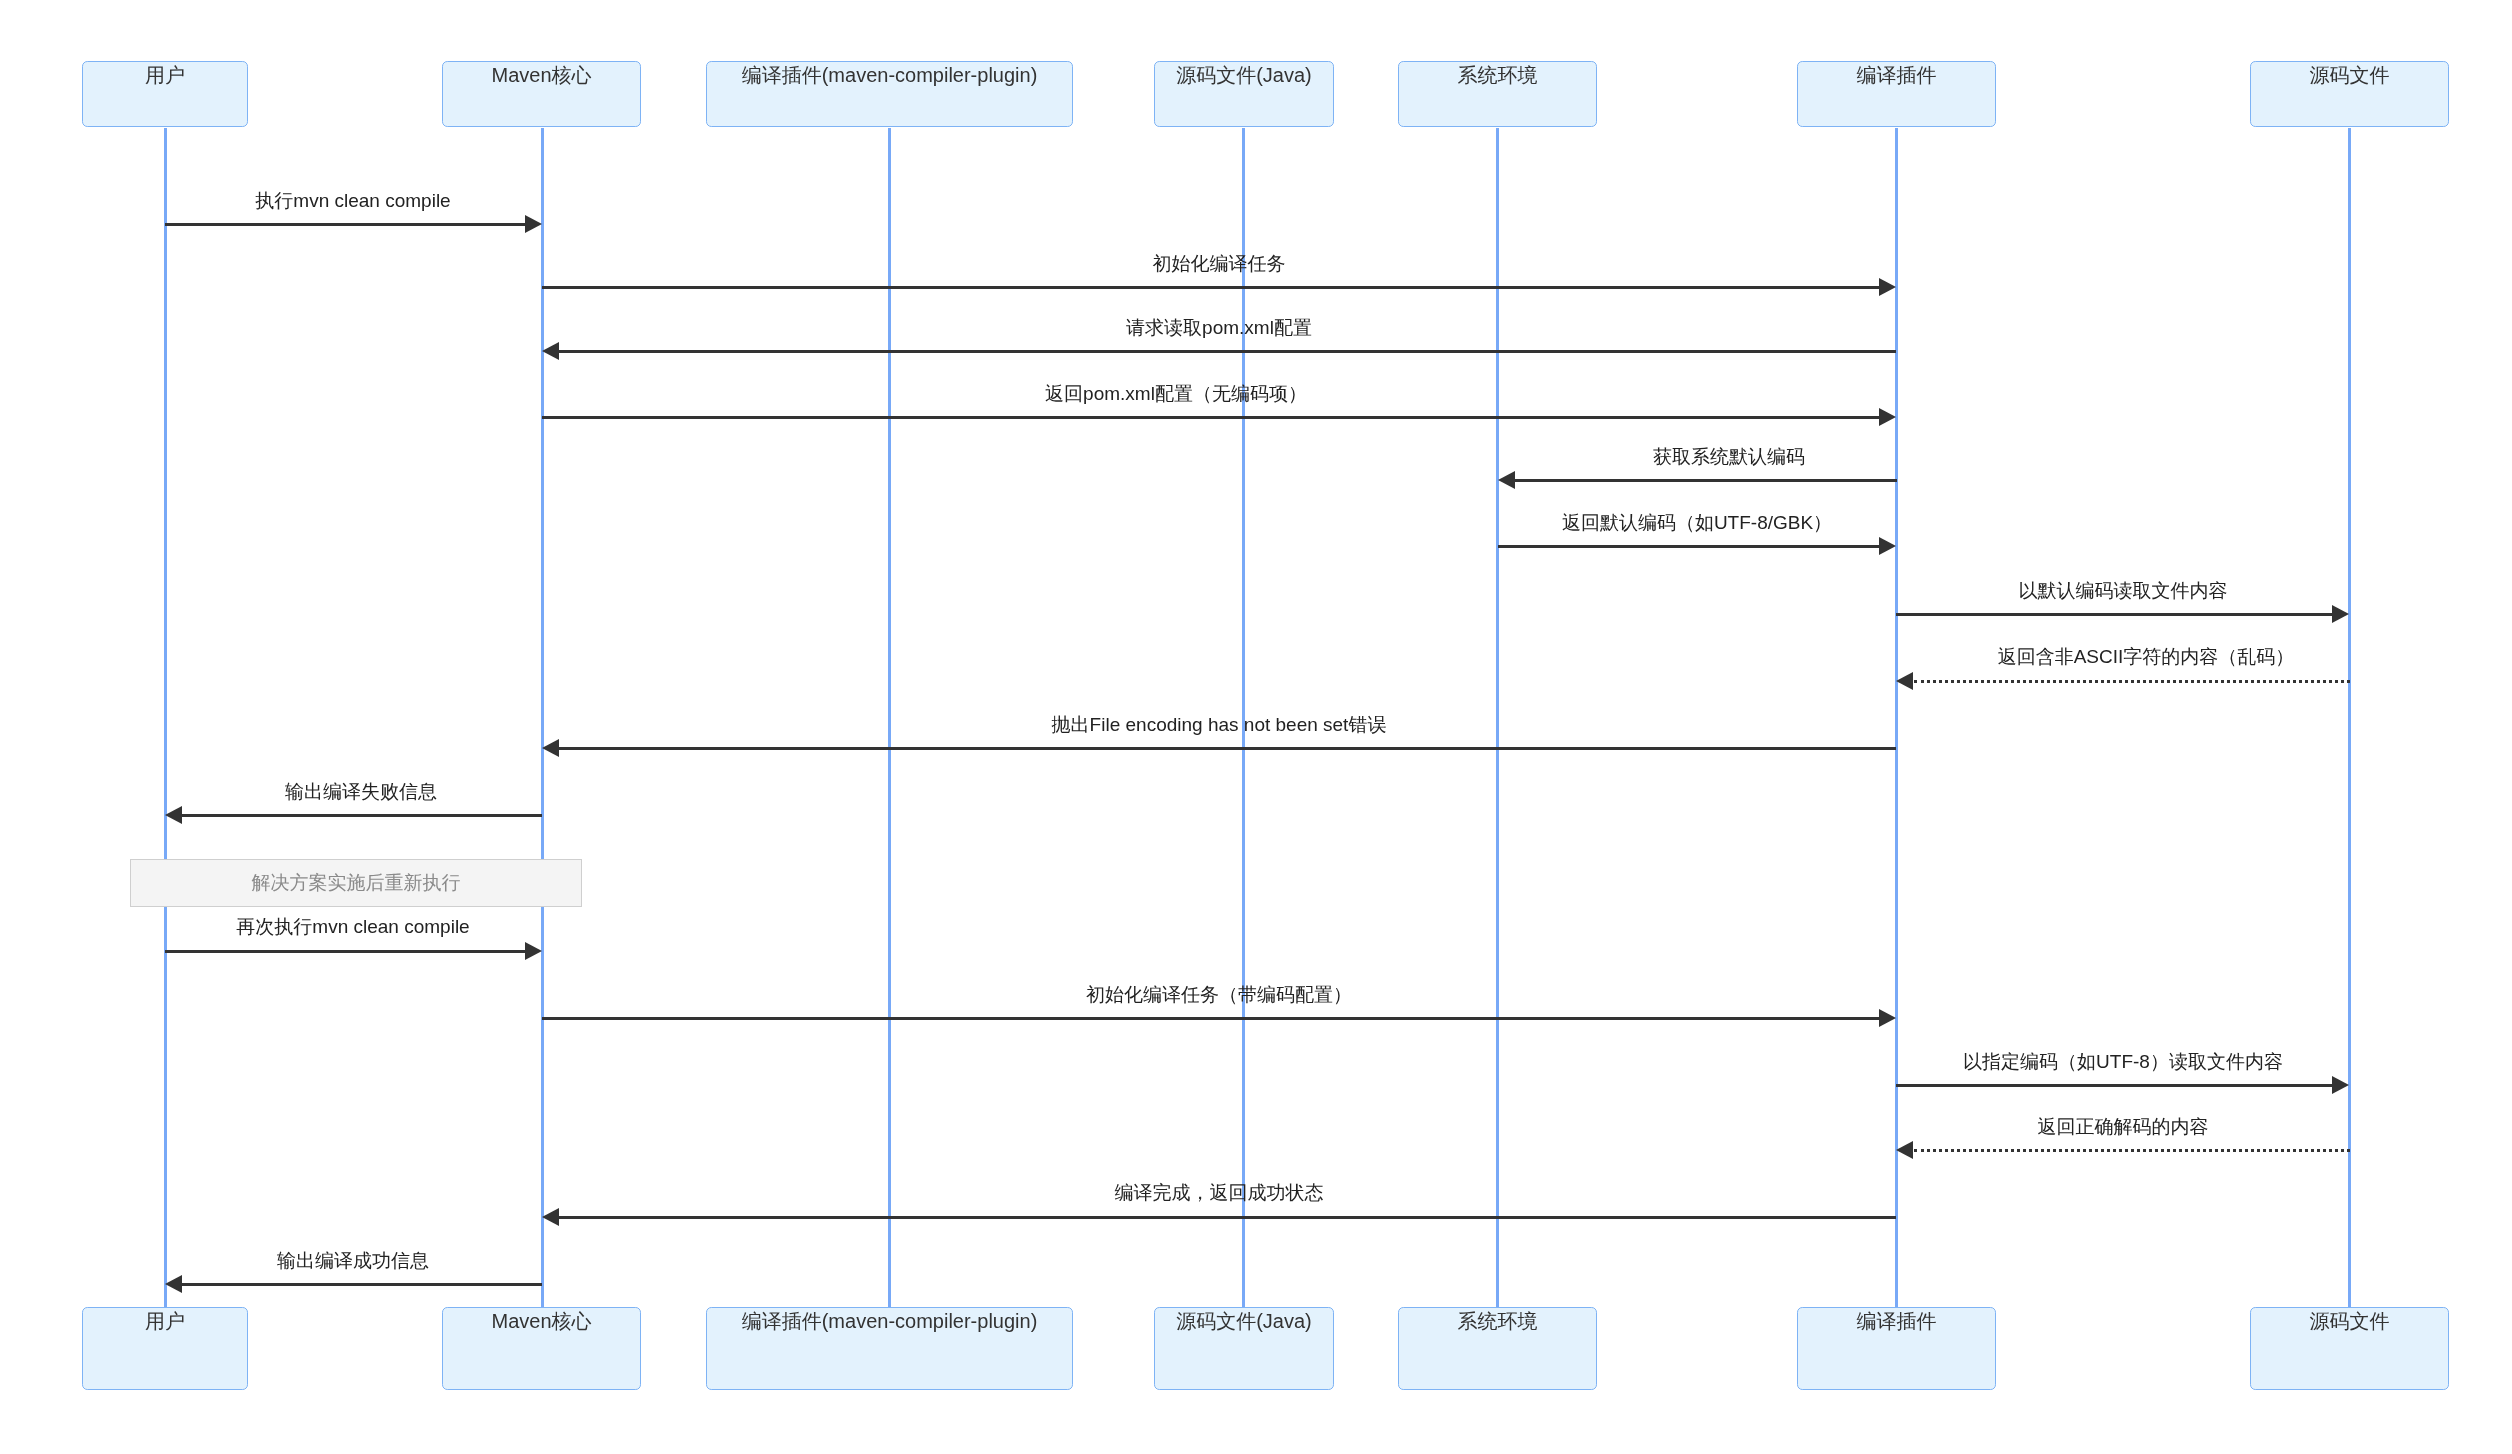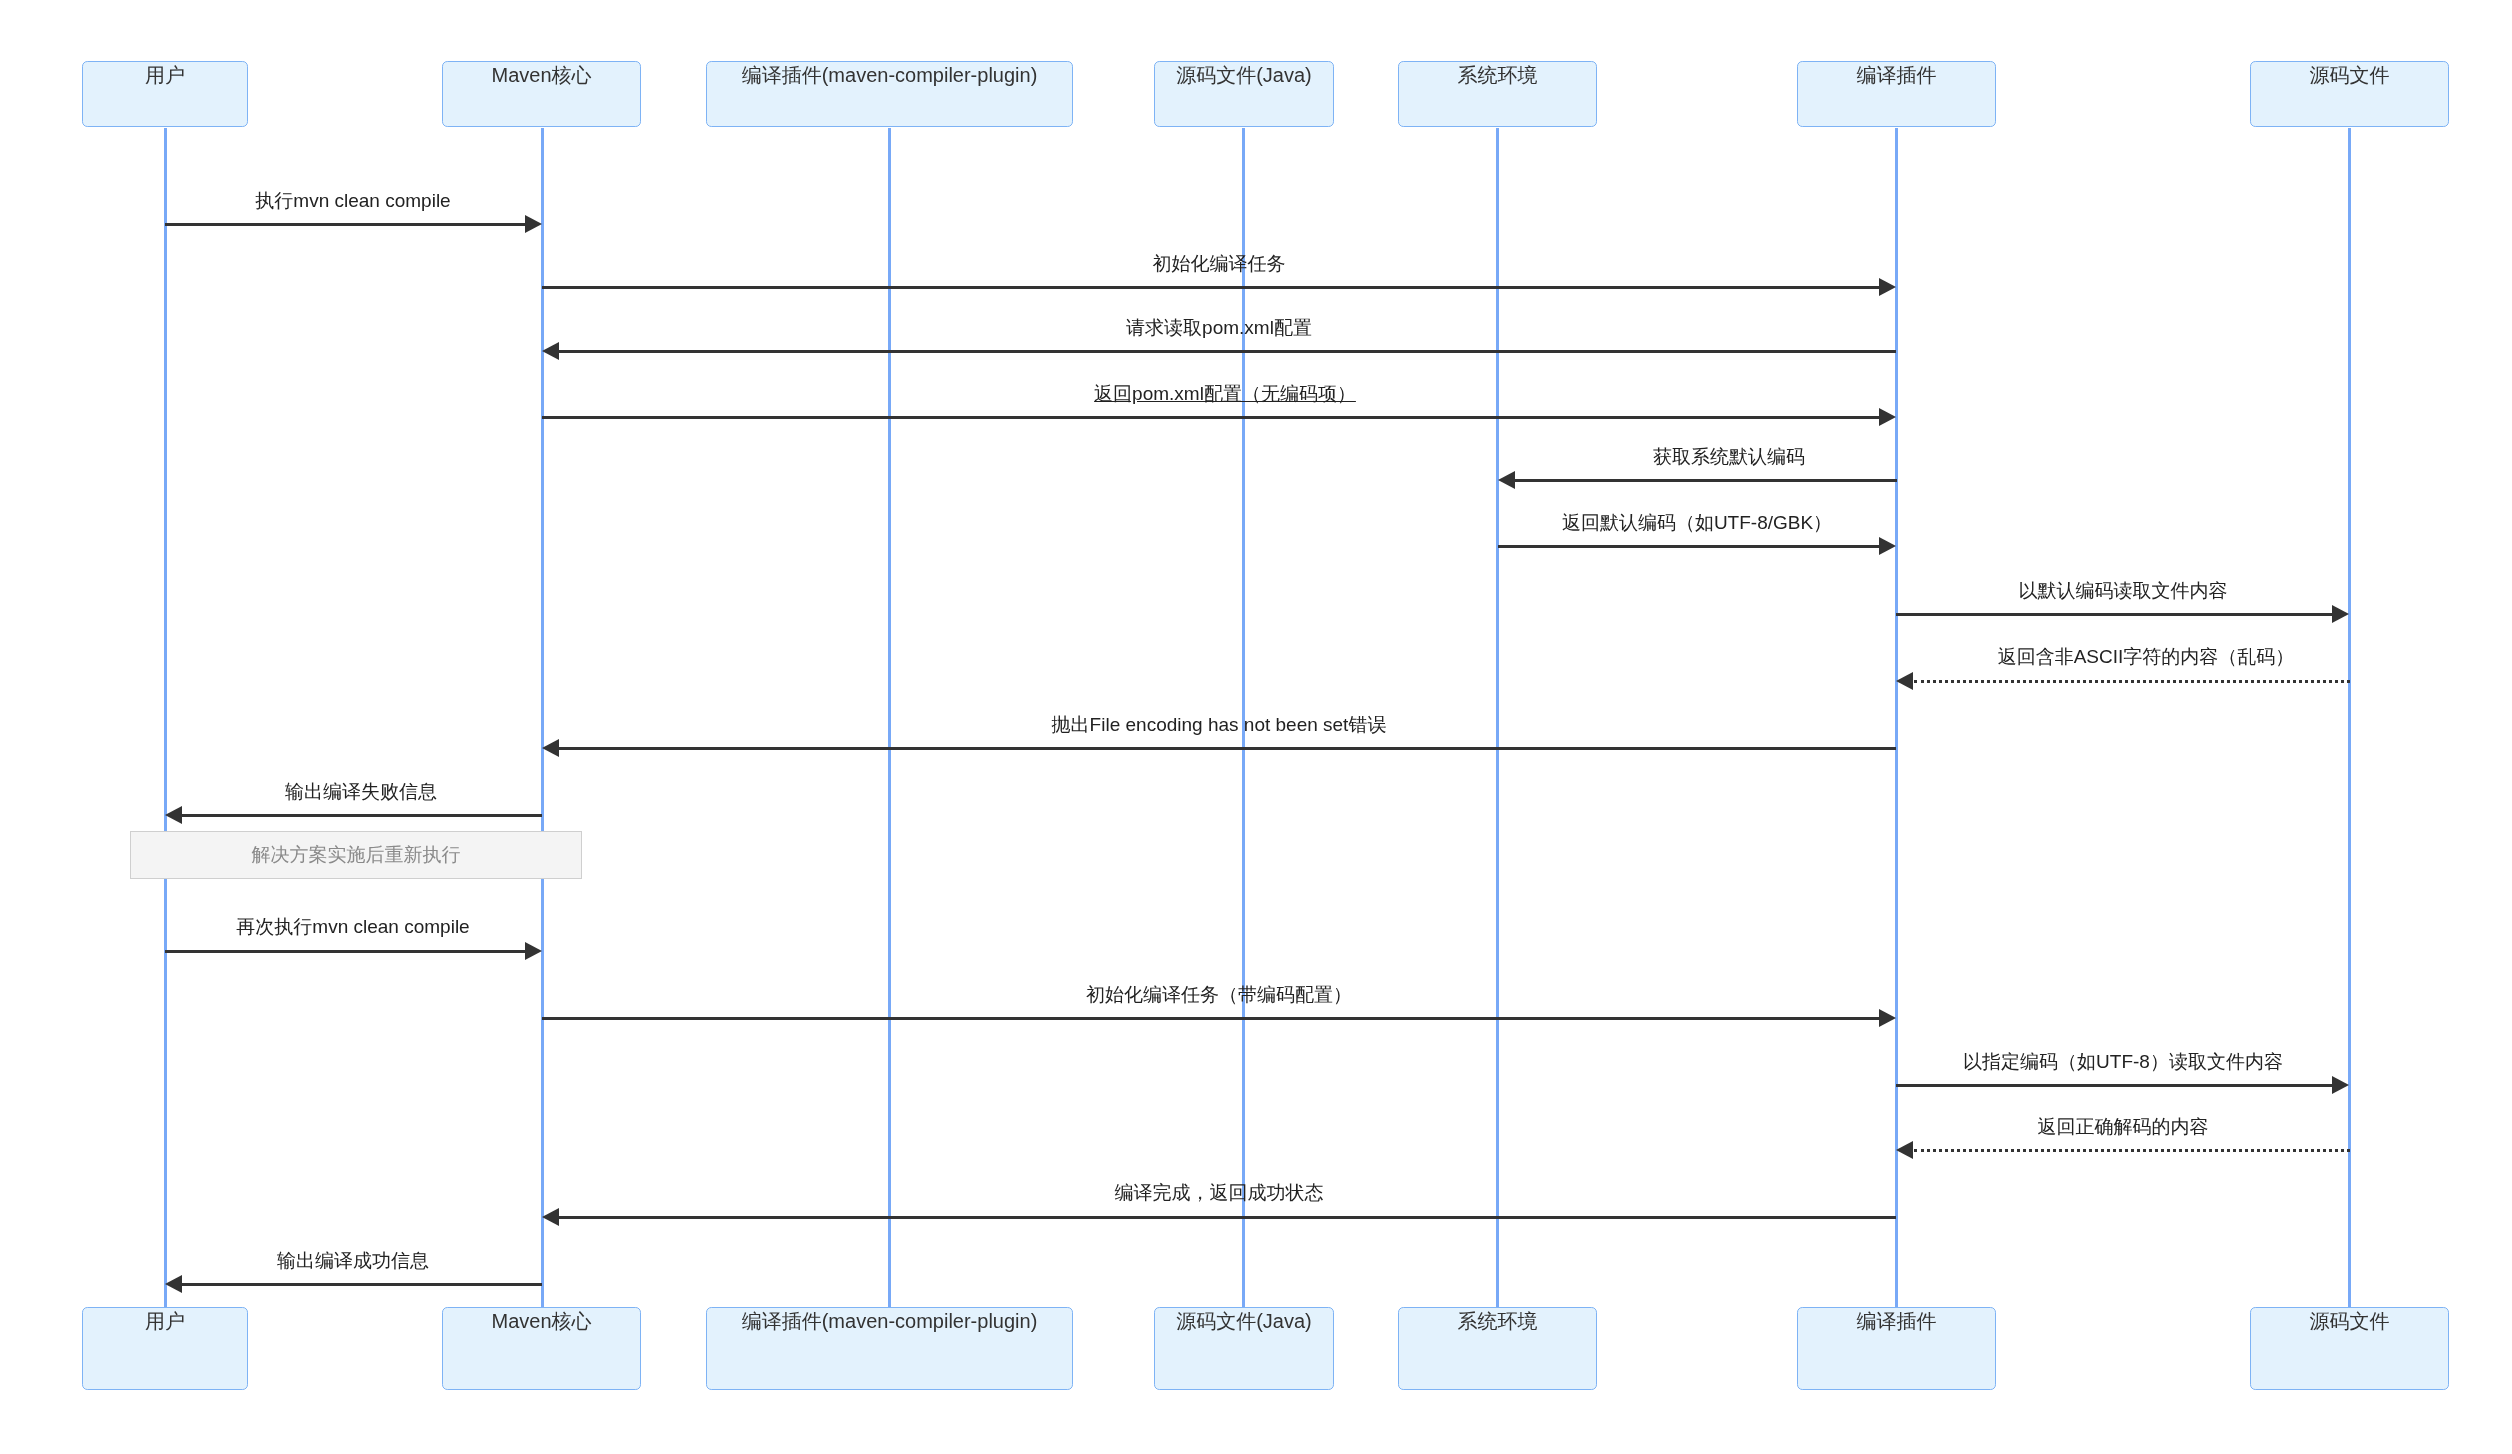--- a/index.html
+++ b/index.html
@@ -11,21 +11,21 @@
   .lifeline{position:absolute;width:2.7px;background:#78a9f7;}
   .msg-line{position:absolute;height:2.7px;background:#333333;}
   .msg-line.dotted{height:0;background:transparent;border-top:3.3px dotted #333333;}
   .arrow-h{position:absolute;width:0;height:0;}
   .arrow-right{border-top:9.3px solid transparent;border-bottom:9.3px solid transparent;border-left:17.3px solid #333333;}
   .arrow-left{border-top:9.3px solid transparent;border-bottom:9.3px solid transparent;border-right:17.3px solid #333333;}
   .msg-label{position:absolute;font-size:19px;color:#222222;white-space:nowrap;
              transform:translateX(-50%);text-align:center;}
   .note{position:absolute;box-sizing:border-box;background:#f4f4f4;border:1.3px solid #cfcfcf;
         display:flex;align-items:center;justify-content:center;color:#8a8a8a;font-size:19px;
-        white-space:nowrap;}
+        white-space:nowrap;margin-top:28px;}
 </style>
 </head>
 <body>
 
 <div id="stage">
   <div id="lifelines">
       <div class="lifeline" style="left: 164px; top: 128px; height: 1179px;"></div>
       <div class="lifeline" style="left: 541px; top: 128px; height: 1179px;"></div>
       <div class="lifeline" style="left: 888px; top: 128px; height: 1179px;"></div>
       <div class="lifeline" style="left: 1242px; top: 128px; height: 1179px;"></div>
@@ -61,21 +61,21 @@
       <div class="arrow-h arrow-right" style="top: 215px; left: 525px;"></div>
       <div class="msg-label" style="left: 353px; top: 188px;">执行mvn clean compile</div>
       <div class="msg-line" style="left: 542px; top: 286px; width: 1337px;"></div>
       <div class="arrow-h arrow-right" style="top: 278px; left: 1879px;"></div>
       <div class="msg-label" style="left: 1219px; top: 251px;">初始化编译任务</div>
       <div class="msg-line" style="left: 559px; top: 350px; width: 1337px;"></div>
       <div class="arrow-h arrow-left" style="top: 342px; left: 542px;"></div>
       <div class="msg-label" style="left: 1219px; top: 315px;">请求读取pom.xml配置</div>
       <div class="msg-line" style="left: 542px; top: 416px; width: 1337px;"></div>
       <div class="arrow-h arrow-right" style="top: 408px; left: 1879px;"></div>
-      <div class="msg-label" style="left: 1225px; top: 381px; text-decoration: underline;">返回pom.xml配置（无编码项）</div>
+      <div class="msg-label" style="left: 1176px; top: 381px;">返回pom.xml配置（无编码项）</div>
       <div class="msg-line" style="left: 1515px; top: 479px; width: 382px;"></div>
       <div class="arrow-h arrow-left" style="top: 471px; left: 1498px;"></div>
       <div class="msg-label" style="left: 1697px; top: 444px; margin-left: 32px;">获取系统默认编码</div>
       <div class="msg-line" style="left: 1498px; top: 545px; width: 382px;"></div>
       <div class="arrow-h arrow-right" style="top: 537px; left: 1879px;"></div>
       <div class="msg-label" style="left: 1697px; top: 510px;">返回默认编码（如UTF-8/GBK）</div>
       <div class="msg-line" style="left: 1896px; top: 613px; width: 436px;"></div>
       <div class="arrow-h arrow-right" style="top: 605px; left: 2332px;"></div>
       <div class="msg-label" style="left: 2123px; top: 578px;">以默认编码读取文件内容</div>
       <div class="msg-line dotted" style="left: 1914px; top: 680px; width: 436px;"></div>

